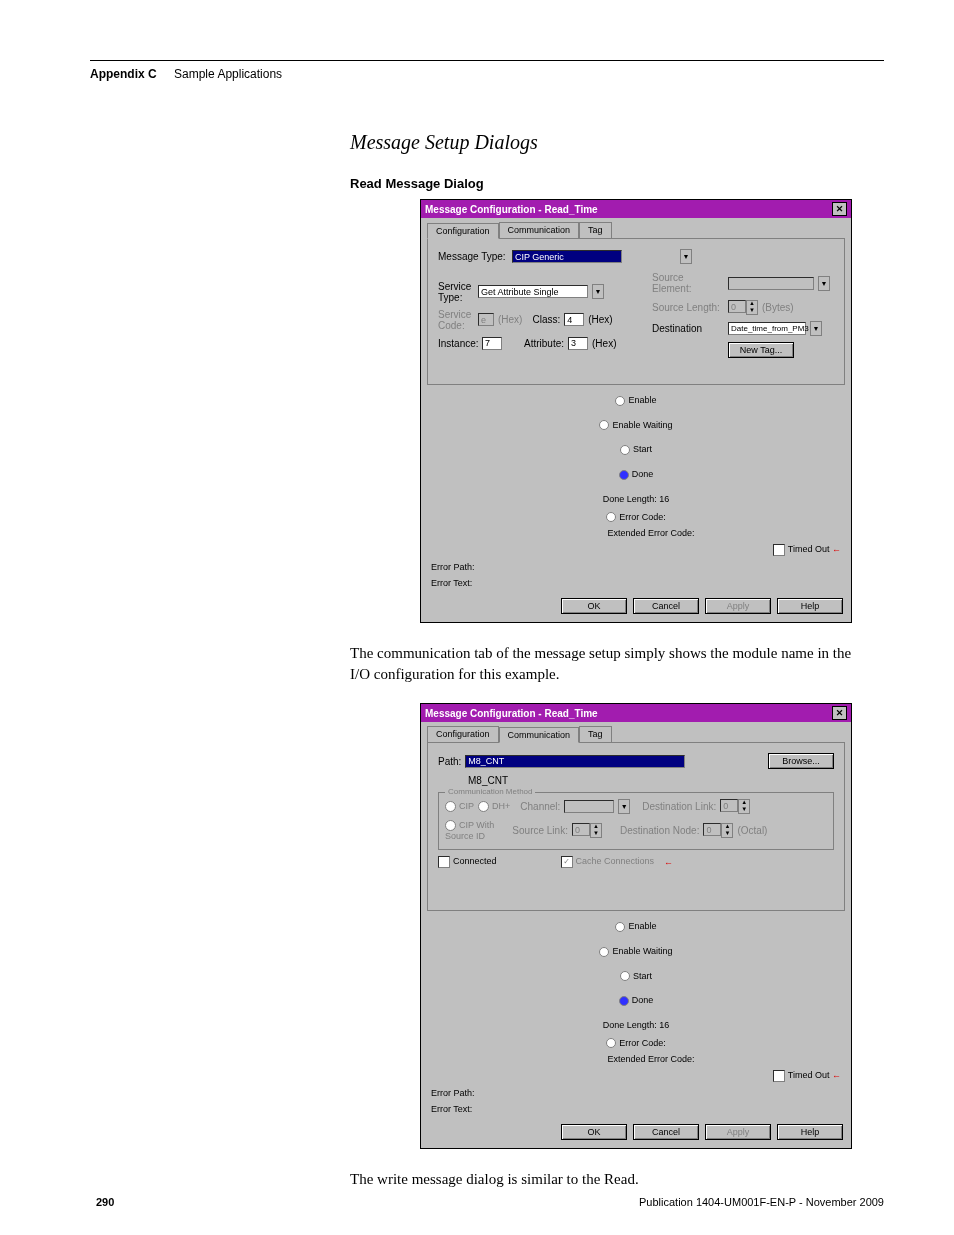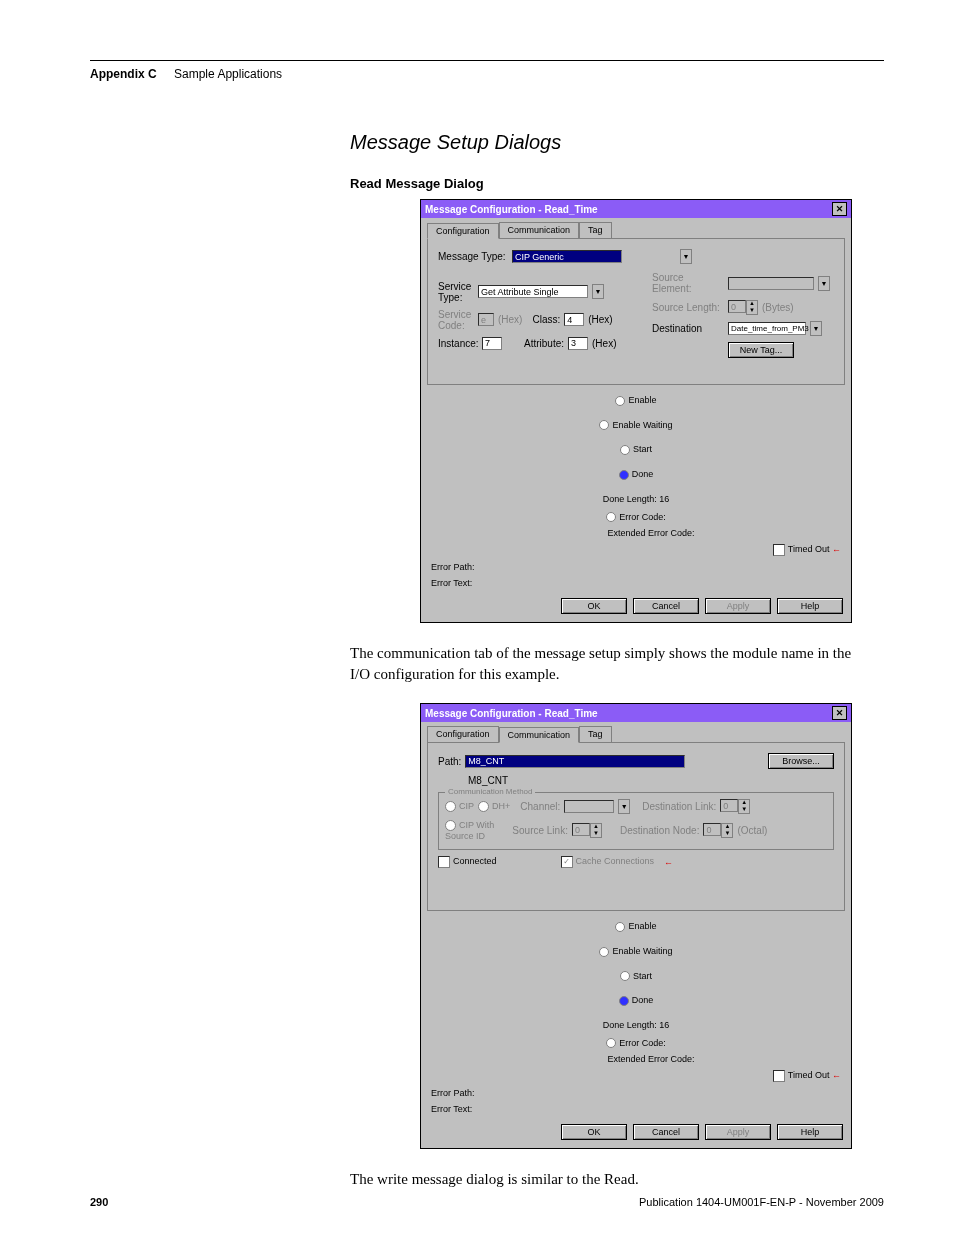--- a/index.html
+++ b/index.html
@@ -13,42 +13,42 @@
   .page {
     padding: 60px 70px 40px 90px;
     box-sizing: border-box;
     min-height: 1235px;
     position: relative;
   }
   .hdr-line { border-top: 1px solid #000; margin-bottom: 6px; }
   .hdr-row { font-size: 12px; margin-bottom: 50px; }
   .hdr-row b { font-weight: bold; margin-right: 14px; }
   .section-title {
-    font-family: Liberation Sans, sans-serif;
+    font-family: Liberation Serif, serif;
     font-style: italic;
     font-size: 20px;
     margin-left: 260px;
     margin-bottom: 22px;
   }
   .sub-hdr {
     font-weight: bold;
     font-size: 13px;
     margin-left: 260px;
     margin-bottom: 8px;
   }
   .dlg-wrap { margin-left: 330px; margin-bottom: 20px; }
   .dlg {
     width: 430px;
     border: 1px solid #000;
     background: #c0c0c0;
     font-size: 9px;
     font-family: Tahoma, Arial, sans-serif;
   }
   .titlebar {
-    background: #8b5cf6;
+    background: #a21caf;
     color: #fff;
     font-weight: bold;
     padding: 2px 4px;
     display: flex;
     justify-content: space-between;
     align-items: center;
     font-size: 10px;
   }
   .closebtn {
     background: #c0c0c0;
@@ -121,21 +121,21 @@
   .group { border:1px solid #808080; padding:6px 6px 2px 6px; position:relative; margin-bottom:6px;}
   .group-lbl { position:absolute; top:-6px; left:6px; background:#c0c0c0; padding:0 3px; font-size:8px; color:#808080;}
   .spin { display:inline-flex; }
   .spin .fld { width:18px; background:#c0c0c0; color:#808080;}
   .spin .updn { width:10px; height:13px; border:1px solid #808080; background:#c0c0c0; font-size:6px; display:flex; flex-direction:column;}
   .spin .updn div{flex:1; text-align:center; line-height:5px;}
   .chk { width:10px; height:10px; border:1px inset #808080; background:#fff; display:inline-block; margin-right:3px; vertical-align:middle; text-align:center; font-size:8px; line-height:9px; color:#808080;}
   .ftr {
     position: absolute;
     bottom: 40px;
-    left: 90px;
+    left: 96px;
     right: 70px;
     display: flex;
     justify-content: space-between;
     font-size: 11px;
   }
   .ftr .pn { font-weight: bold; }
   .radio { width:9px; height:9px; border:1px solid #808080; border-radius:50%; background:#fff; display:inline-block; margin-right:3px; vertical-align:middle;}
 </style>
 </head>
 <body>

